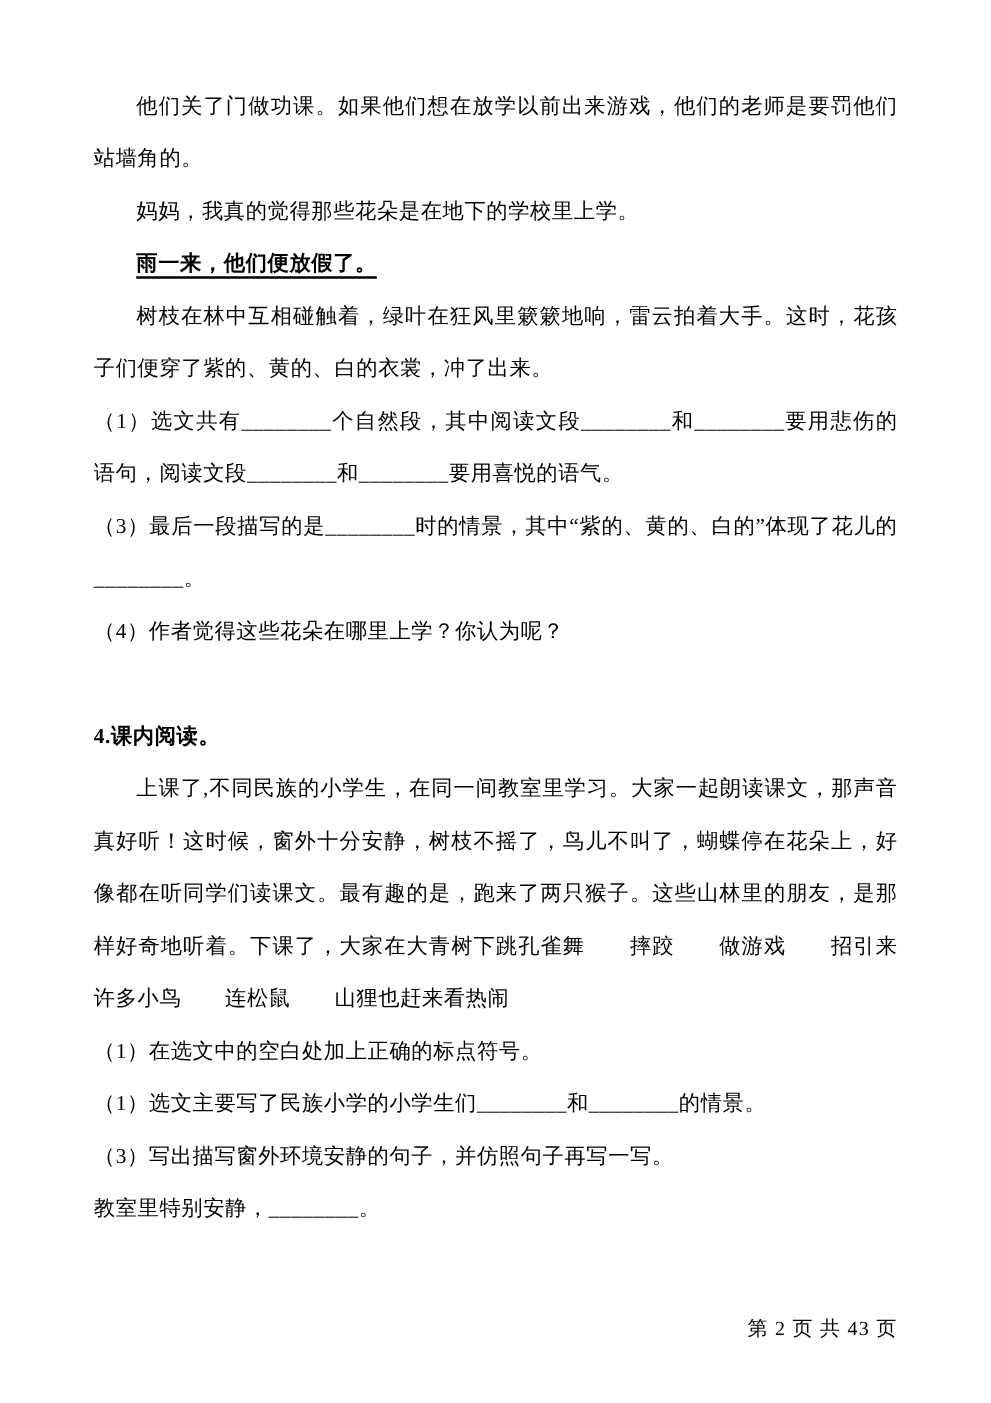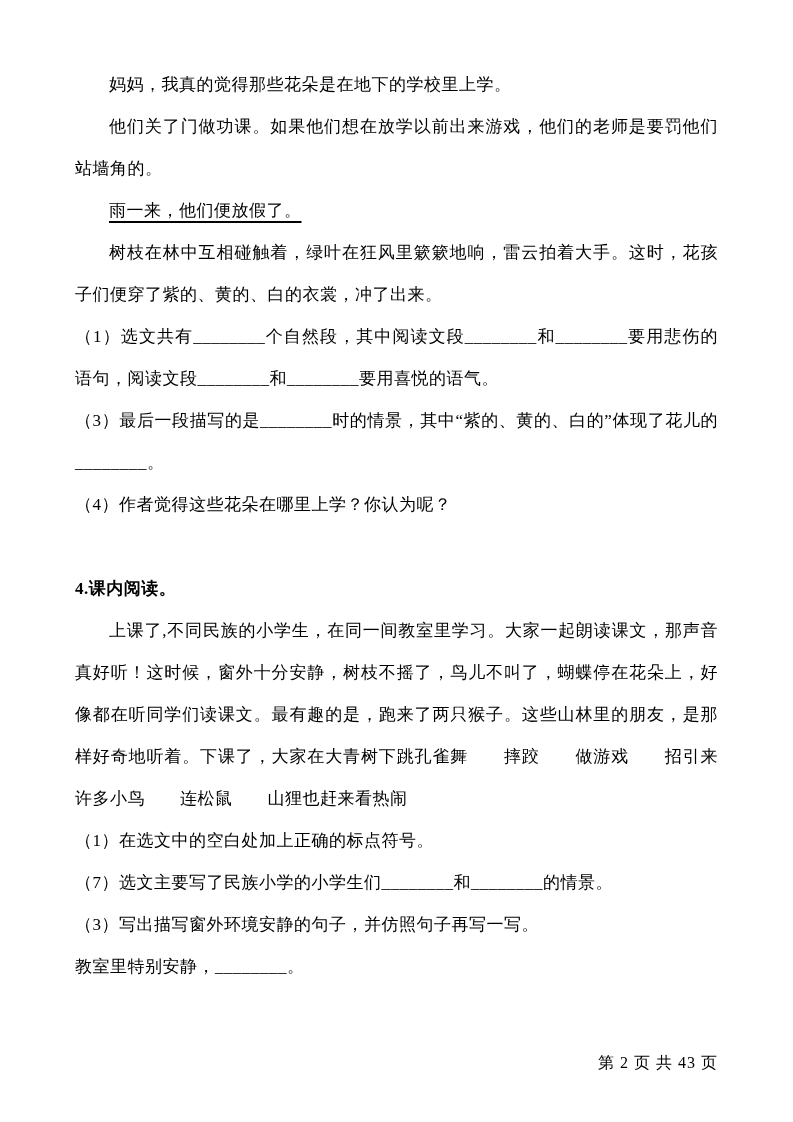--- a/index.html
+++ b/index.html
@@ -28,62 +28,63 @@
   .indent {
     text-indent: 2em;
   }
   .heading {
     font-weight: bold;
   }
   .u-line {
     text-decoration: underline;
     text-decoration-thickness: 1.5px;
     text-underline-offset: 5px;
+    font-weight: bold;
   }
   .spacer {
     height: 42px;
   }
   .footer {
     position: absolute;
     right: 75px;
     bottom: 48px;
     font-size: 16px;
     color: #000000;
     letter-spacing: 1px;
   }
 </style>
 </head>
 <body>
 
 <div class="page">
 
+  <p class="para indent">他们关了门做功课。如果他们想在放学以前出来游戏，他们的老师是要罚他们站墙角的。</p>
+
   <p class="para indent">妈妈，我真的觉得那些花朵是在地下的学校里上学。</p>
-
-  <p class="para indent">他们关了门做功课。如果他们想在放学以前出来游戏，他们的老师是要罚他们站墙角的。</p>
 
   <p class="para indent"><span class="u-line">雨一来，他们便放假了。</span></p>
 
   <p class="para indent">树枝在林中互相碰触着，绿叶在狂风里簌簌地响，雷云拍着大手。这时，花孩子们便穿了紫的、黄的、白的衣裳，冲了出来。</p>
 
   <p class="para">（1）选文共有________个自然段，其中阅读文段________和________要用悲伤的语句，阅读文段________和________要用喜悦的语气。</p>
 
 
   <p class="para">（3）最后一段描写的是________时的情景，其中“紫的、黄的、白的”体现了花儿的________。</p>
 
   <p class="para">（4）作者觉得这些花朵在哪里上学？你认为呢？</p>
 
   <div class="spacer"></div>
 
   <p class="para heading">4.课内阅读。</p>
 
   <p class="para indent">上课了,不同民族的小学生，在同一间教室里学习。大家一起朗读课文，那声音真好听！这时候，窗外十分安静，树枝不摇了，鸟儿不叫了，蝴蝶停在花朵上，好像都在听同学们读课文。最有趣的是，跑来了两只猴子。这些山林里的朋友，是那样好奇地听着。下课了，大家在大青树下跳孔雀舞　　摔跤　　做游戏　　招引来许多小鸟　　连松鼠　　山狸也赶来看热闹</p>
 
   <p class="para">（1）在选文中的空白处加上正确的标点符号。</p>
 
-  <p class="para">（7）选文主要写了民族小学的小学生们________和________的情景。</p>
+  <p class="para">（1）选文主要写了民族小学的小学生们________和________的情景。</p>
 
   <p class="para">（3）写出描写窗外环境安静的句子，并仿照句子再写一写。</p>
 
   <p class="para">教室里特别安静，________。</p>
 
   <div class="footer">第 2 页 共 43 页</div>
 
 </div>
 
 </body></html>

